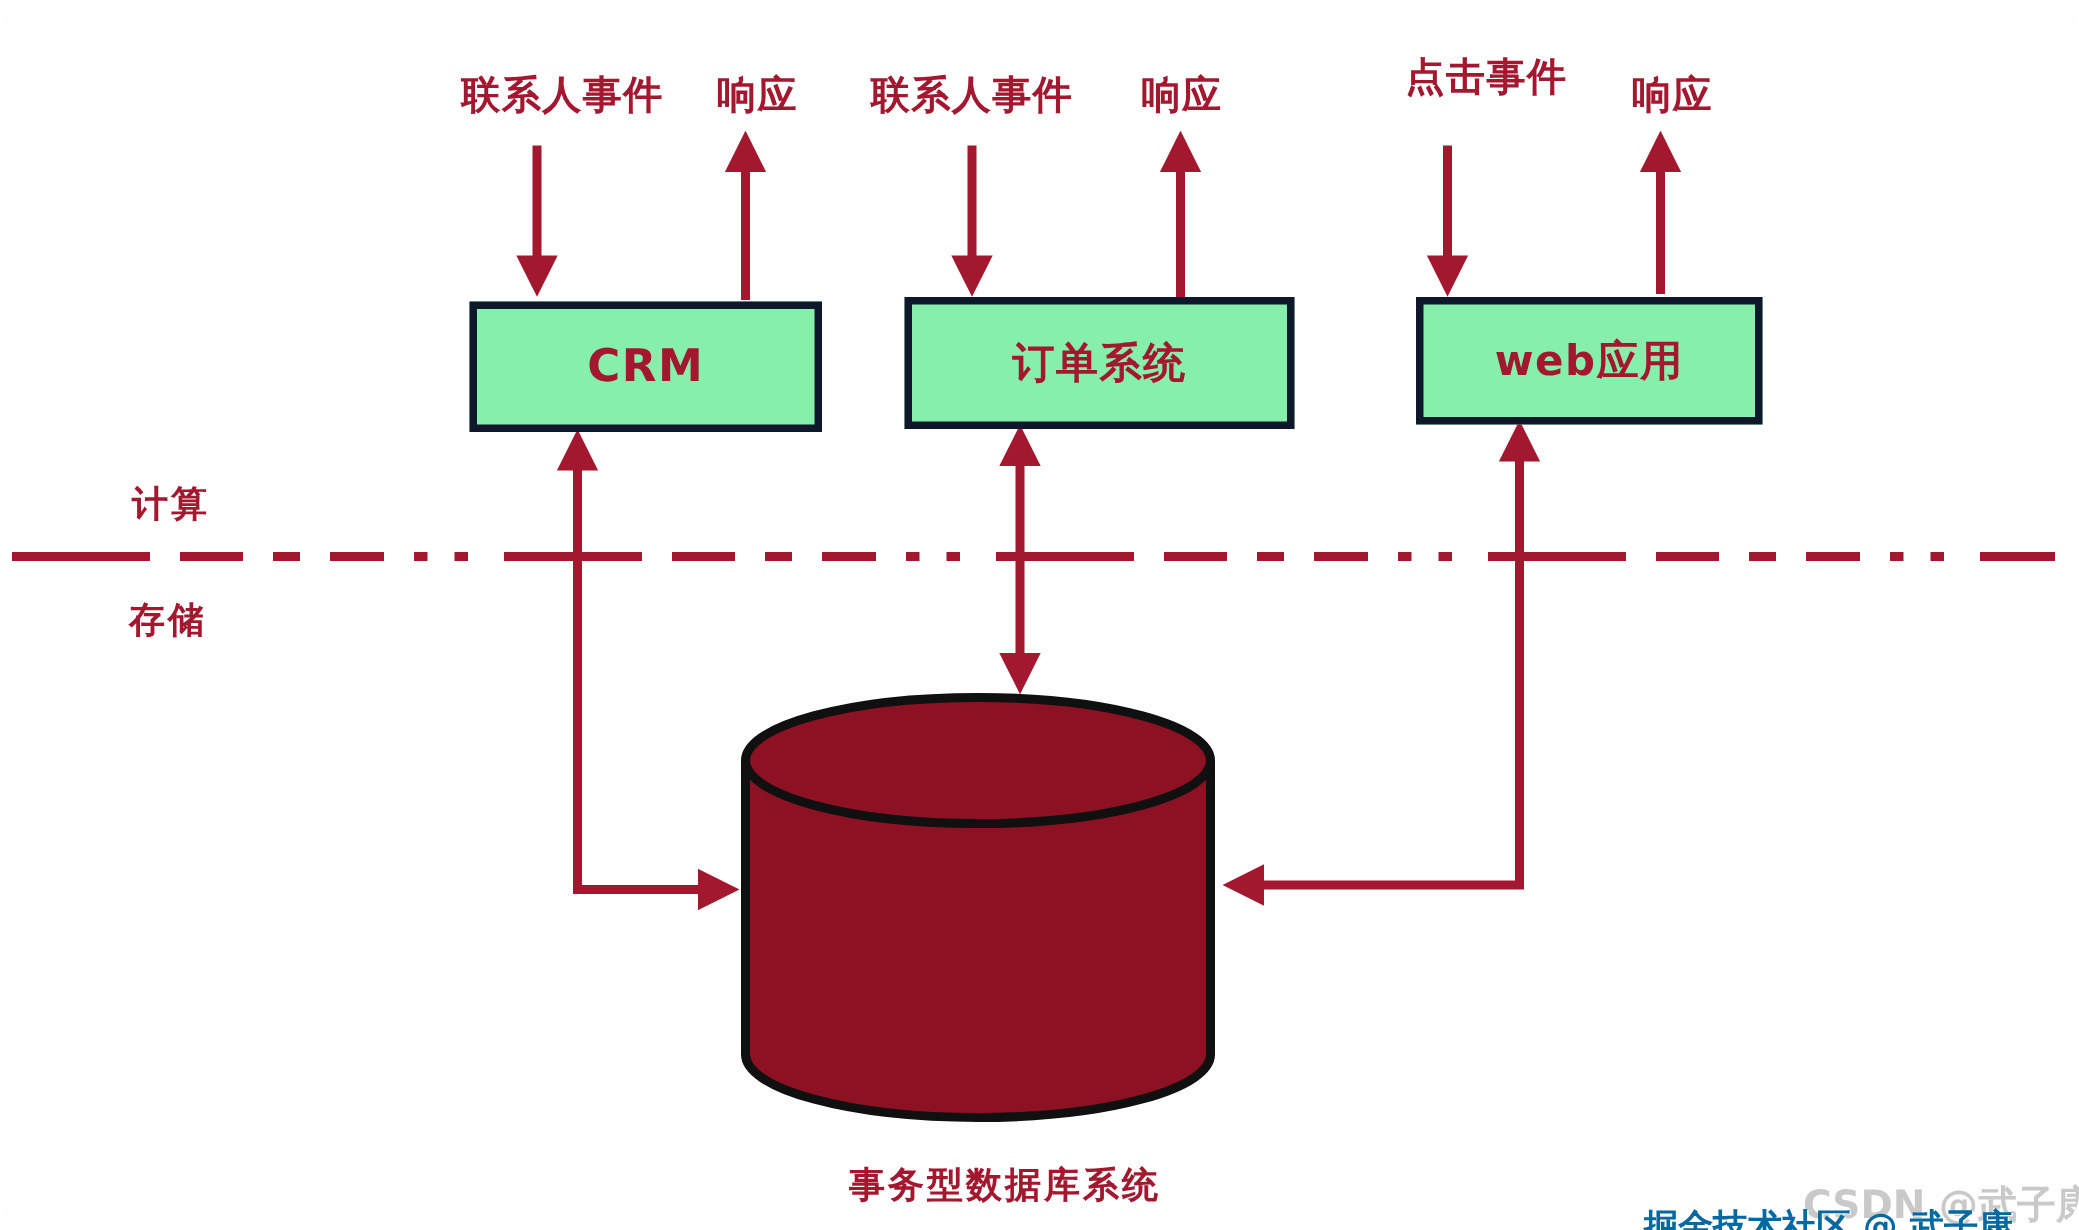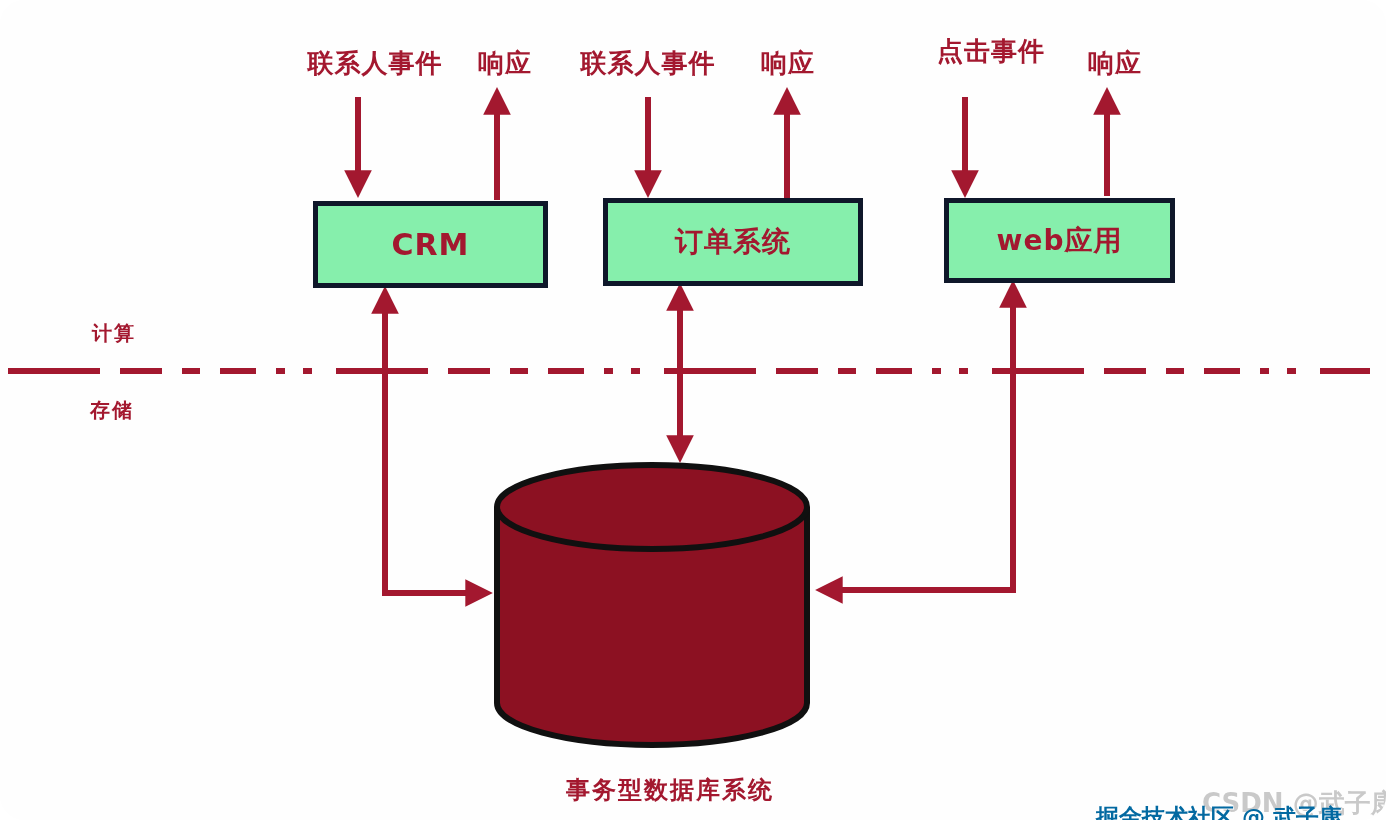--- a/index.html
+++ b/index.html
@@ -8,21 +8,21 @@
     background:#fefefe;
     font-family:"DejaVu Sans","Liberation Sans",sans-serif;
     border-radius:24px;
   }
   .overlay { position:absolute; left:0; top:0; z-index:1; }
   .lbl {
     position:absolute; transform:translateX(-50%);
     color:#a3182f; font-weight:bold; font-size:26px;
     white-space:nowrap; z-index:2; letter-spacing:1px;
   }
-  .zone-lbl { font-size:20px; letter-spacing:2px; }
+  .zone-lbl { font-size:24px; letter-spacing:2px; }
   .node-box {
     position:absolute; box-sizing:border-box;
     border:5px solid #0f172a; background:#86efac;
     display:flex; align-items:center; justify-content:center;
     color:#a3182f; font-weight:bold; font-size:28px;
     letter-spacing:1px; z-index:2;
   }
   .db-lbl { font-size:24px; letter-spacing:2px; }
   .wm-dark {
     position:absolute; left:1096px; top:802px; z-index:4;

